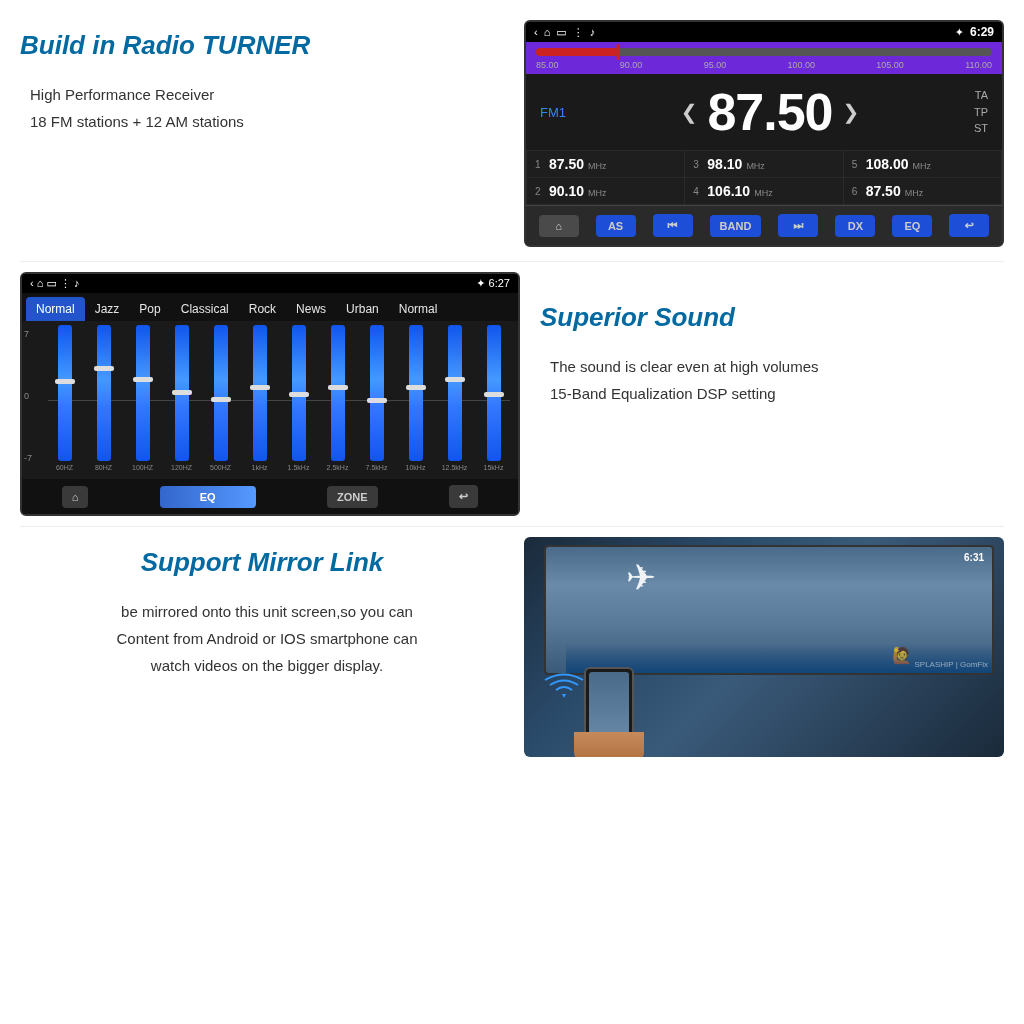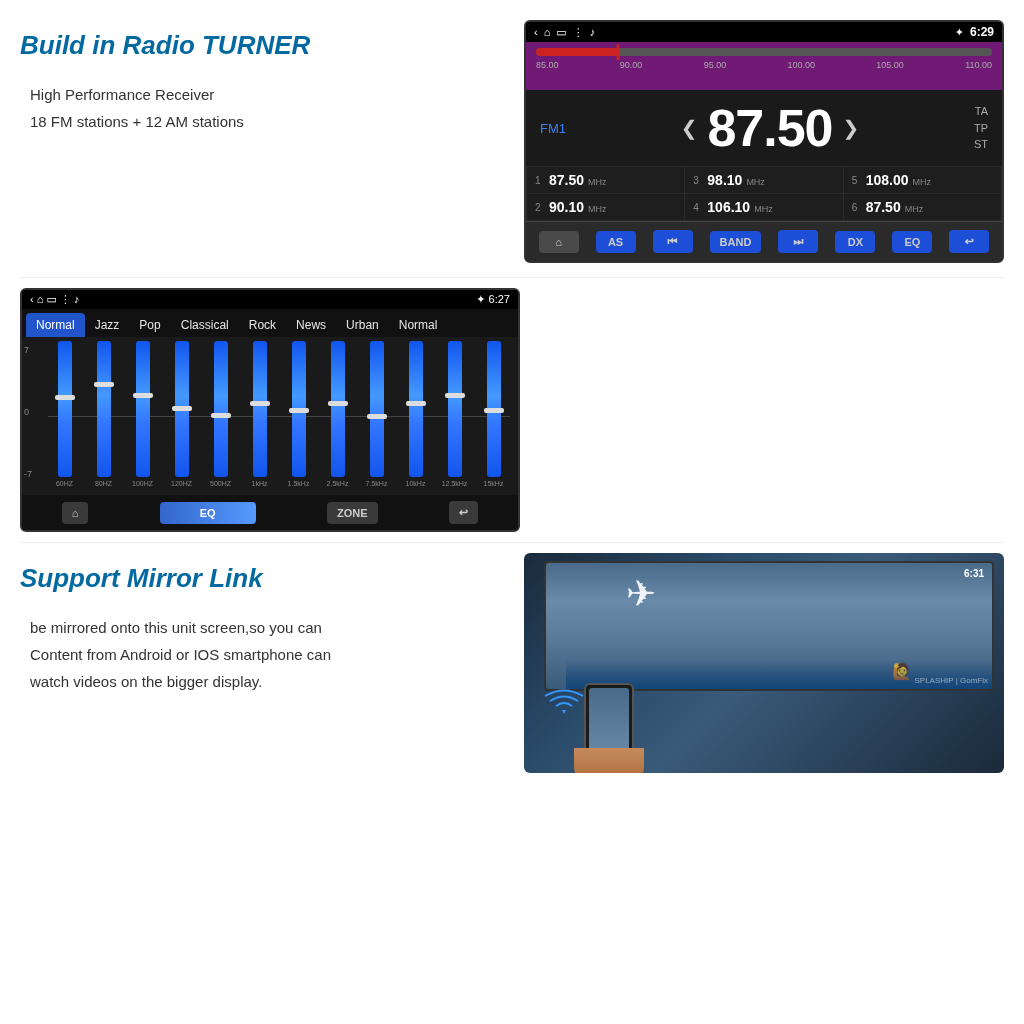--- a/index.html
+++ b/index.html
@@ -61,22 +61,22 @@
     .radio-status-bar .icons {
       display: flex;
       gap: 6px;
       align-items: center;
     }
     .radio-status-bar .time {
       font-size: 12px;
       font-weight: bold;
     }
     .radio-tuner-bar {
-      background: #701a75;
-      padding: 6px 10px 16px;
+      background: #6d28d9;
+      padding: 6px 10px 0;
       position: relative;
     }
     .tuner-track {
       height: 8px;
       background: linear-gradient(to right, #555 0%, #555 100%);
       border-radius: 4px;
       position: relative;
       margin-bottom: 2px;
     }
     .tuner-fill {
@@ -332,20 +332,21 @@
       padding-top: 30px;
     }
 
     
     .bottom-section {
       display: flex;
       width: 100%;
       padding: 6px 20px;
       gap: 20px;
       align-items: flex-start;
+      text-align: center;
     }
     .bottom-left {
       flex: 1;
       padding-top: 10px;
     }
     .bottom-right {
       width: 480px;
       flex-shrink: 0;
     }
 
@@ -645,20 +646,27 @@
     </div>
 
     <div class="eq-controls">
       <button class="eq-ctrl-btn">⌂</button>
       <button class="eq-ctrl-btn eq-btn-active">EQ</button>
       <button class="eq-ctrl-btn">ZONE</button>
       <button class="eq-ctrl-btn">↩</button>
     </div>
   </div>
 
+  <div class="middle-right">
+    <div class="section-title">Superior Sound</div>
+    <div class="section-body">
+      <div>The sound is clear even at high volumes</div>
+      <div>15-Band Equalization DSP setting</div>
+    </div>
+  </div>
 </div>
 
 <div class="divider"></div>
 
 <div class="bottom-section">
 
   <div class="bottom-left">
     <div class="section-title">Support Mirror Link</div>
     <div class="section-body">
       <div>be mirrored onto this unit screen,so you can</div>

